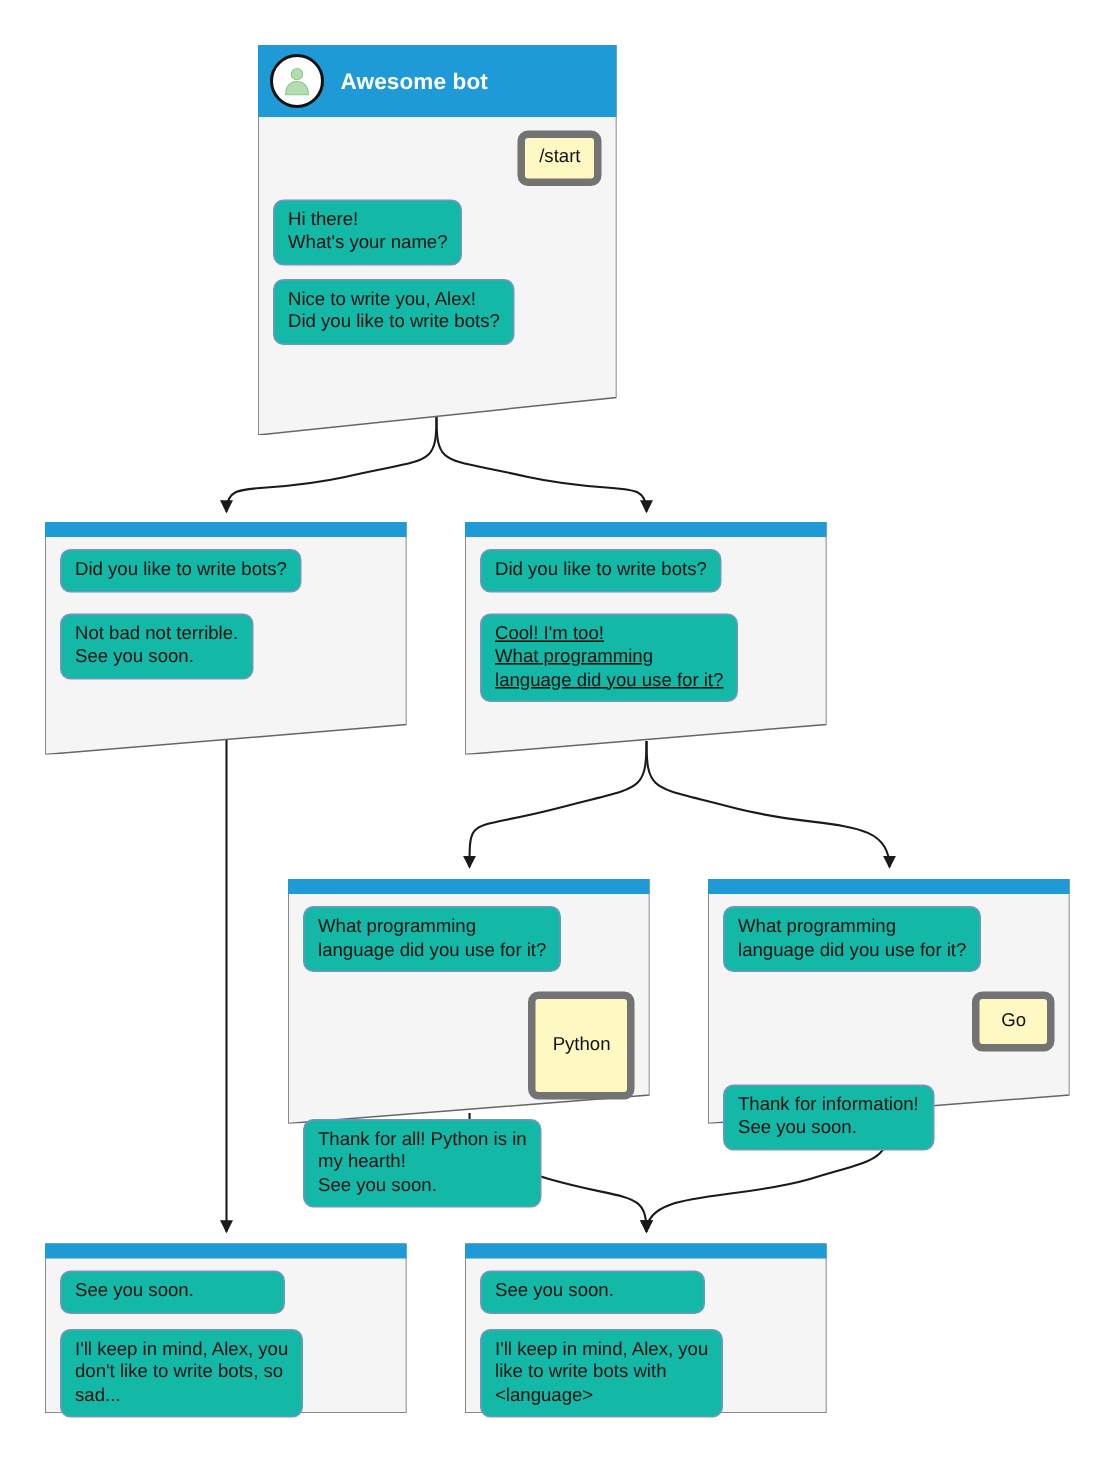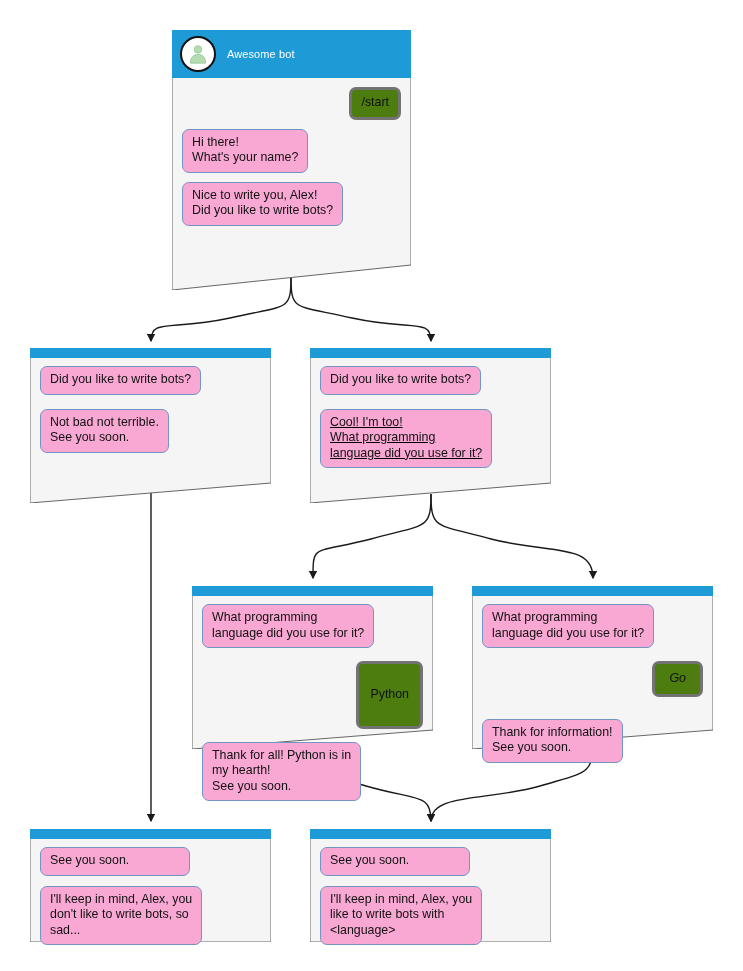--- a/index.html
+++ b/index.html
@@ -55,22 +55,22 @@
   }
   .node-header.titled {
     height: 48px;
     padding-left: 8px;
   }
   .node-header.bare {
     height: 10px;
   }
   .node-title {
     color: #ffffff;
-    font-size: 11px;
-    font-weight: normal;
+    font-size: 15px;
+    font-weight: bold;
     margin-left: 11px;
     letter-spacing: 0.1px;
     white-space: nowrap;
   }
 
   
   .avatar {
     width: 36px;
     height: 36px;
     border-radius: 50%;
@@ -102,26 +102,26 @@
     box-sizing: border-box;
     border-radius: 7px;
     padding: 5px 9px 6px 9px;
     font-size: 12.4px;
     line-height: 15.5px;
     color: #111111;
     white-space: pre-line;
     max-width: 175px;
   }
   .bubble.bot {
-    background: #f9a8d4;
+    background: #14b8a6;
     border: 1px solid #7395c4;
   }
   .bubble.user {
-    background: #4d7c0f;
-    border: 3px solid #737373;
+    background: #fef9c3;
+    border: 5px solid #737373;
     text-align: right;
     min-width: 44px;
   }
 </style>
 </head>
 <body>
 
 <svg id="edges" viewBox="0 0 743 971" xmlns="http://www.w3.org/2000/svg">
   <defs>
     <marker id="arrow" viewBox="0 0 10 10" refX="8.6" refY="5" markerWidth="6.2" markerHeight="6.2" orient="auto-start-reverse">
@@ -238,21 +238,21 @@
   <svg class="node-shape" viewBox="0 0 241 163" preserveAspectRatio="none" xmlns="http://www.w3.org/2000/svg">
     <polygon points="0,0 241,0 241,144 0,163" fill="#f5f5f5" stroke="#666666" stroke-width="1"></polygon>
   </svg>
   <div class="node-inner">
     <div class="node-header bare"></div>
     <div class="chat-body" style="padding-top:8px;">
       <div class="msg-row bot">
         <div class="bubble bot">What programming
 language did you use for it?</div>
       </div>
-      <div class="msg-row user" style="margin-top:13px;font-style:italic;">
+      <div class="msg-row user" style="margin-top:13px;">
         <div class="bubble user" style="padding:7px 14px;">Go</div>
       </div>
       <div class="msg-row bot" style="margin-top:22px;">
         <div class="bubble bot">Thank for information!
 See you soon.</div>
       </div>
     </div>
   </div>
 </div>
 

